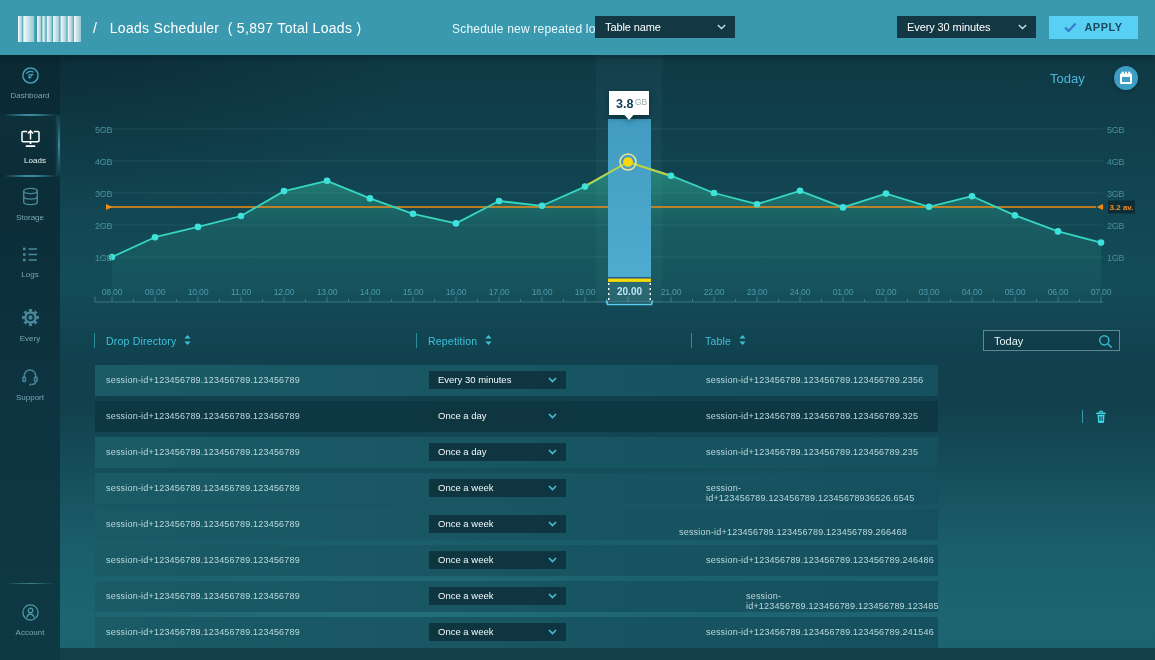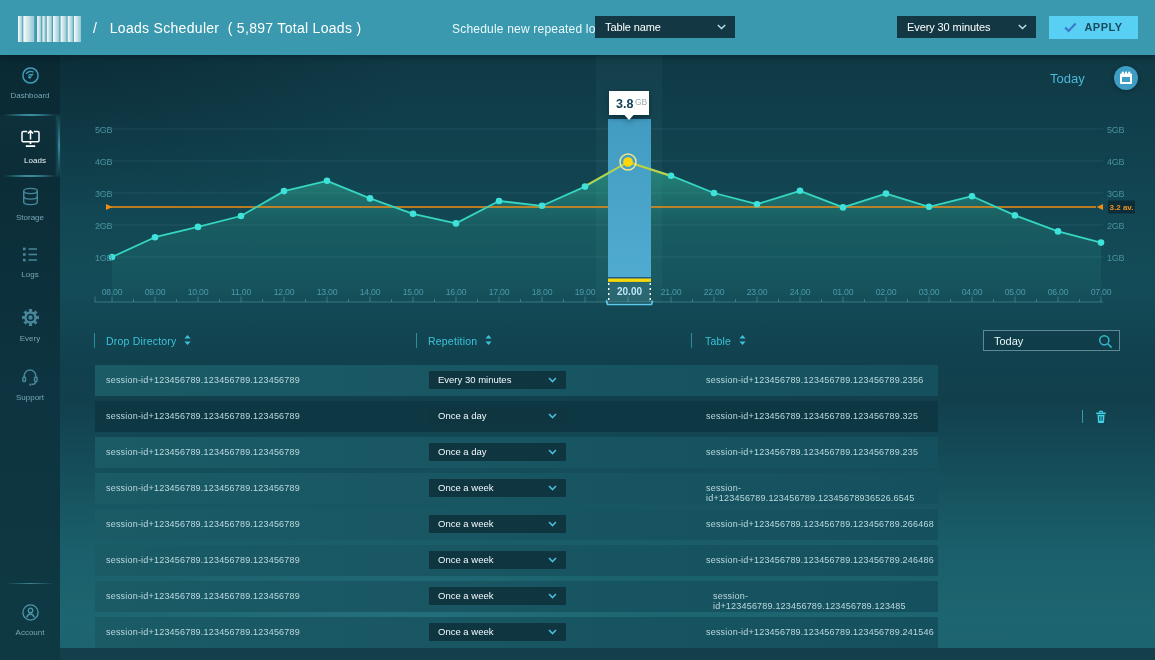--- a/index.html
+++ b/index.html
@@ -424,35 +424,35 @@
       <div class="rdd">Once a week<svg class="chev" width="9" height="6" viewBox="0 0 9 6" fill="none" stroke="#46c0d6" stroke-width="1.5">
           <path d="M1 1 L4.5 4.6 L8 1"></path>
         </svg></div>
       <div class="rtxt" style="left:611px;">session-id+123456789.123456789.12345678936526.6545</div>
     </div>
     <div class="row" style="top:509px;">
       <div class="rtxt" style="left:11px;">session-id+123456789.123456789.123456789</div>
       <div class="rdd">Once a week<svg class="chev" width="9" height="6" viewBox="0 0 9 6" fill="none" stroke="#46c0d6" stroke-width="1.5">
           <path d="M1 1 L4.5 4.6 L8 1"></path>
         </svg></div>
-      <div class="rtxt" style="left:611px;">session-id+123456789.123456789.123456789.266468</div>
+      <div class="rtxt" style="left:584px;margin-top:8px;">session-id+123456789.123456789.123456789.266468</div>
     </div>
     <div class="row" style="top:545px;">
       <div class="rtxt" style="left:11px;">session-id+123456789.123456789.123456789</div>
       <div class="rdd">Once a week<svg class="chev" width="9" height="6" viewBox="0 0 9 6" fill="none" stroke="#46c0d6" stroke-width="1.5">
           <path d="M1 1 L4.5 4.6 L8 1"></path>
         </svg></div>
       <div class="rtxt" style="left:611px;">session-id+123456789.123456789.123456789.246486</div>
     </div>
     <div class="row" style="top:581px;">
       <div class="rtxt" style="left:11px;">session-id+123456789.123456789.123456789</div>
       <div class="rdd">Once a week<svg class="chev" width="9" height="6" viewBox="0 0 9 6" fill="none" stroke="#46c0d6" stroke-width="1.5">
           <path d="M1 1 L4.5 4.6 L8 1"></path>
         </svg></div>
-      <div class="rtxt" style="left:578px;padding-left:40px;">session-id+123456789.123456789.123456789.123485</div>
+      <div class="rtxt" style="left:611px;padding-left:40px;">session-id+123456789.123456789.123456789.123485</div>
     </div>
     <div class="row" style="top:617px;">
       <div class="rtxt" style="left:11px;">session-id+123456789.123456789.123456789</div>
       <div class="rdd">Once a week<svg class="chev" width="9" height="6" viewBox="0 0 9 6" fill="none" stroke="#46c0d6" stroke-width="1.5">
           <path d="M1 1 L4.5 4.6 L8 1"></path>
         </svg></div>
       <div class="rtxt" style="left:611px;">session-id+123456789.123456789.123456789.241546</div>
     </div>
   </div>
 

